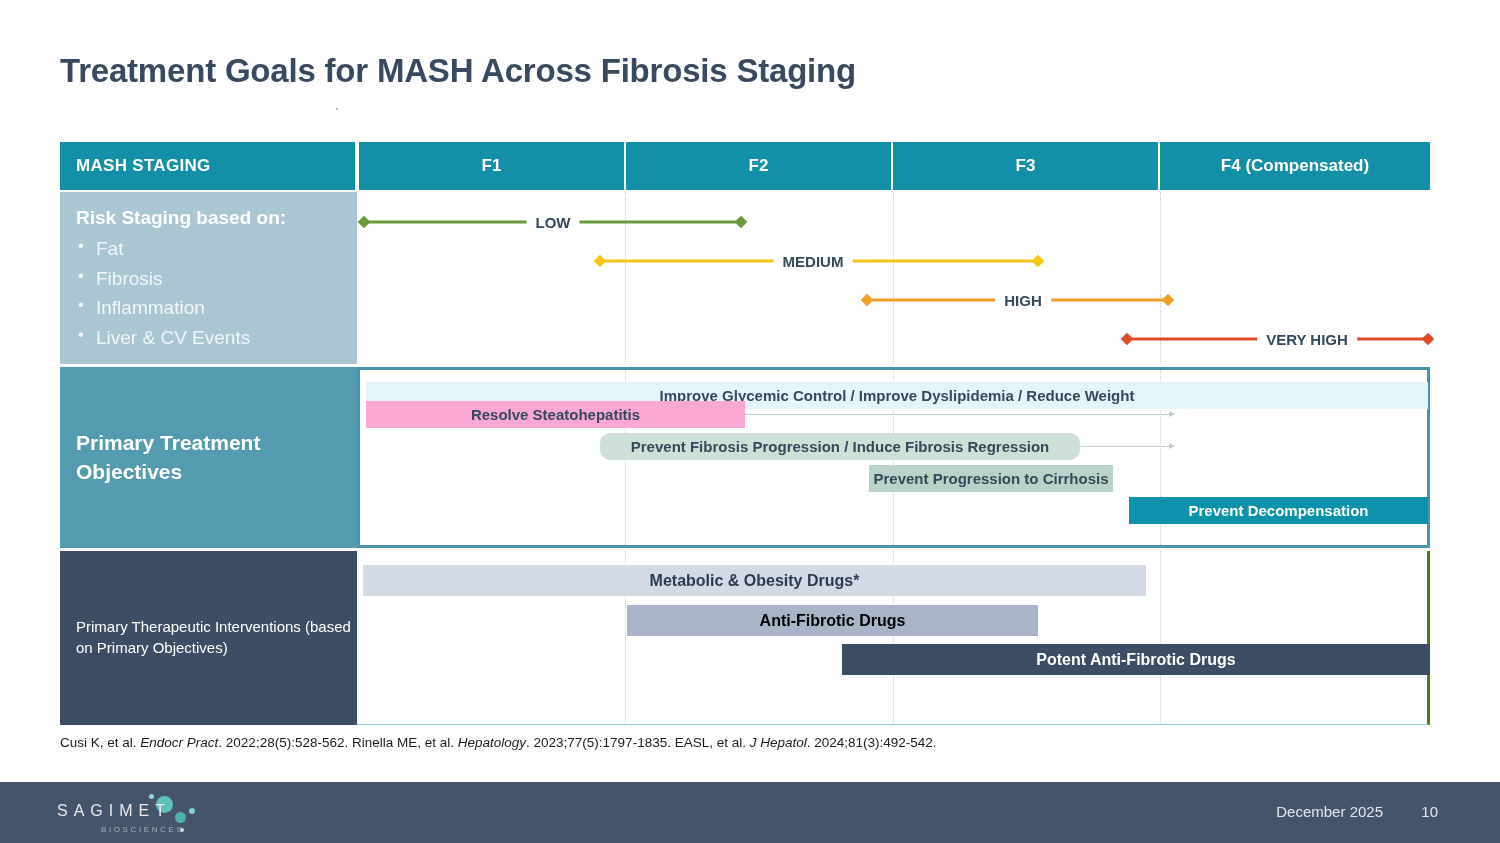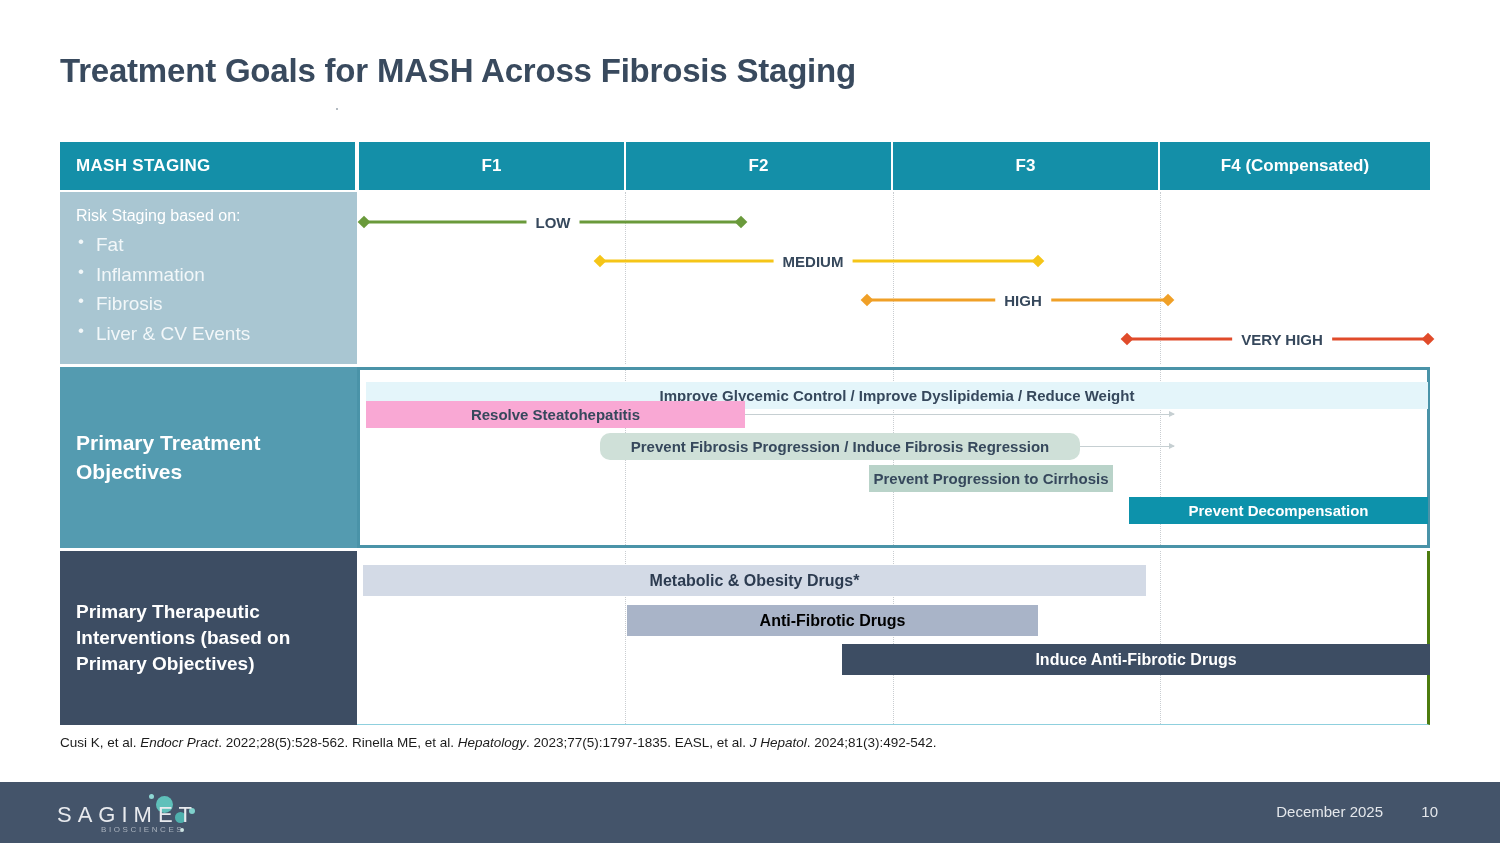--- a/index.html
+++ b/index.html
@@ -36,21 +36,21 @@
   }
   .hdr-cell.first { justify-content: flex-start; padding-left: 16px; letter-spacing: .3px; }
   .hdr-cell.last { border-right: none; align-items: center; }
 
   
   .row-risk { position: absolute; left: 0; top: 50px; width: 1370px; height: 172px; }
   .label-risk {
     position: absolute; left: 0; top: 0; width: 297px; height: 172px;
     background: #a9c6d2; color: #ffffff; padding: 14px 0 0 16px;
   }
-  .label-risk .hd { font-size: 16px; font-weight: normal; line-height: 1.28; }
+  .label-risk .hd { font-size: 19px; font-weight: bold; line-height: 1.28; }
   .label-risk ul { list-style: none; margin-top: 4px; }
   .label-risk li {
     font-size: 19px; line-height: 1.55; color: #f2f7f9;
     position: relative; padding-left: 20px;
   }
   .label-risk li::before {
     content: "•"; position: absolute; left: 2px; top: -1px; font-size: 17px;
   }
   .risk-canvas {
     position: absolute; left: 297px; top: 0; width: 1073px; height: 172px;
@@ -101,21 +101,21 @@
     border-bottom: 3.5px solid transparent;
   }
 
   
   .row-int { position: absolute; left: 0; top: 409px; width: 1370px; height: 174px; }
   .label-int {
     position: absolute; left: 0; top: 0; width: 297px; height: 174px;
     background: #3d4d63; color: #ffffff;
     display: flex; align-items: center; padding-left: 16px;
   }
-  .label-int .hd { font-size: 19px; font-weight: bold; line-height: 1.38; }
+  .label-int .hd { font-size: 15px; font-weight: normal; line-height: 1.38; }
   .int-canvas {
     position: absolute; left: 297px; top: 0; width: 1073px; height: 174px;
     background: #ffffff; border-right: 3px solid #4d7c0f; border-bottom: 1px solid #8fd0de;
   }
   .ibar {
     position: absolute; height: 31px;
     display: flex; align-items: center; justify-content: center;
     font-size: 16px; font-weight: bold; white-space: nowrap;
   }
 
@@ -124,21 +124,21 @@
   .notes i { font-style: italic; }
 
   
   .footer {
     position: absolute; left: 0; bottom: 0; width: 1500px; height: 61px;
     background: #44546a;
   }
   .logo { position: absolute; left: 57px; top: 12px; width: 210px; height: 42px; }
   .logo .word {
     position: absolute; left: 0; top: 8px;
-    font-size: 22px; letter-spacing: 6px; color: #e8eaee;
+    font-size: 16px; letter-spacing: 6px; color: #e8eaee;
     font-family: "Liberation Sans", sans-serif;
   }
   .logo .sub {
     position: absolute; left: 44px; top: 31px;
     font-size: 8px; letter-spacing: 2.6px; color: #aab2bd;
   }
   .logo .d1 { position:absolute; left:99px; top:2px;  width:17px; height:17px; border-radius:50%; background:#5fc0ba; }
   .logo .d2 { position:absolute; left:118px; top:18px; width:11px; height:11px; border-radius:50%; background:#4fb0ad; }
   .logo .d3 { position:absolute; left:132px; top:14px; width:6px;  height:6px;  border-radius:50%; background:#7fd0cc; }
   .logo .d4 { position:absolute; left:92px;  top:0px;  width:5px;  height:5px;  border-radius:50%; background:#8fd8d4; }
@@ -172,22 +172,22 @@
       <div class="hdr-cell last" style="left:1100px;width:270px;">
         <span>F4 (Compensated)</span>
       </div>
     </div>
 
     <div class="row-risk">
       <div class="label-risk">
         <div class="hd">Risk Staging based on:</div>
         <ul>
           <li>Fat</li>
+          <li>Fibrosis</li>
           <li>Inflammation</li>
-          <li>Fibrosis</li>
           <li>Liver &amp; CV Events</li>
         </ul>
       </div>
 
       <div class="risk-canvas">
         <div class="vdiv" style="left:268px;"></div>
         <div class="vdiv" style="left:536px;"></div>
         <div class="vdiv" style="left:803px;"></div>
 
         <div class="riskline" style="left:0;top:30px;width:1073px;">
@@ -208,21 +208,21 @@
           <div class="bar" style="left:510px;width:301px;background:#f0a027;"></div>
           <div class="dia" style="left:510px;background:#f0a027;"></div>
           <div class="dia" style="left:811px;background:#f0a027;"></div>
           <div class="txt" style="left:666px;">HIGH</div>
         </div>
 
         <div class="riskline" style="left:0;top:147px;width:1073px;">
           <div class="bar" style="left:770px;width:301px;background:#e04b2a;"></div>
           <div class="dia" style="left:770px;background:#e04b2a;"></div>
           <div class="dia" style="left:1071px;background:#e04b2a;"></div>
-          <div class="txt" style="left:925px;text-align:right;">VERY HIGH</div>
+          <div class="txt" style="left:950px;text-align:right;">VERY HIGH</div>
         </div>
       </div>
     </div>
 
     <div class="row-obj">
       <div class="label-obj">
         <div class="hd">Primary Treatment Objectives</div>
       </div>
 
       <div class="obj-canvas">
@@ -266,21 +266,21 @@
 
         <div class="ibar" style="left:6px;top:14px;width:783px;background:#d3dae6;color:#2c3b50;">
           <span>Metabolic &amp; Obesity Drugs*</span>
         </div>
 
         <div class="ibar" style="left:270px;top:54px;width:411px;background:#a9b4c8;color:&lt;!----&gt;#2c3b50;">
           <span>Anti-Fibrotic Drugs</span>
         </div>
 
         <div class="ibar" style="left:485px;top:93px;width:588px;background:#3d4d63;color:#ffffff;">
-          <span>Induce Anti-Fibrotic Drugs</span>
+          <span>Potent Anti-Fibrotic Drugs</span>
         </div>
       </div>
     </div>
 
   </div>
 
   <div class="notes">
     <div>
       <span>Cusi K, et al. </span><i>Endocr Pract</i><span>. 2022;28(5):528-562. Rinella ME, et al. </span><i>Hepatology</i><span>. 2023;77(5):1797-1835. EASL, et al. </span><i>J Hepatol</i><span>. 2024;81(3):492-542.</span>
     </div>

